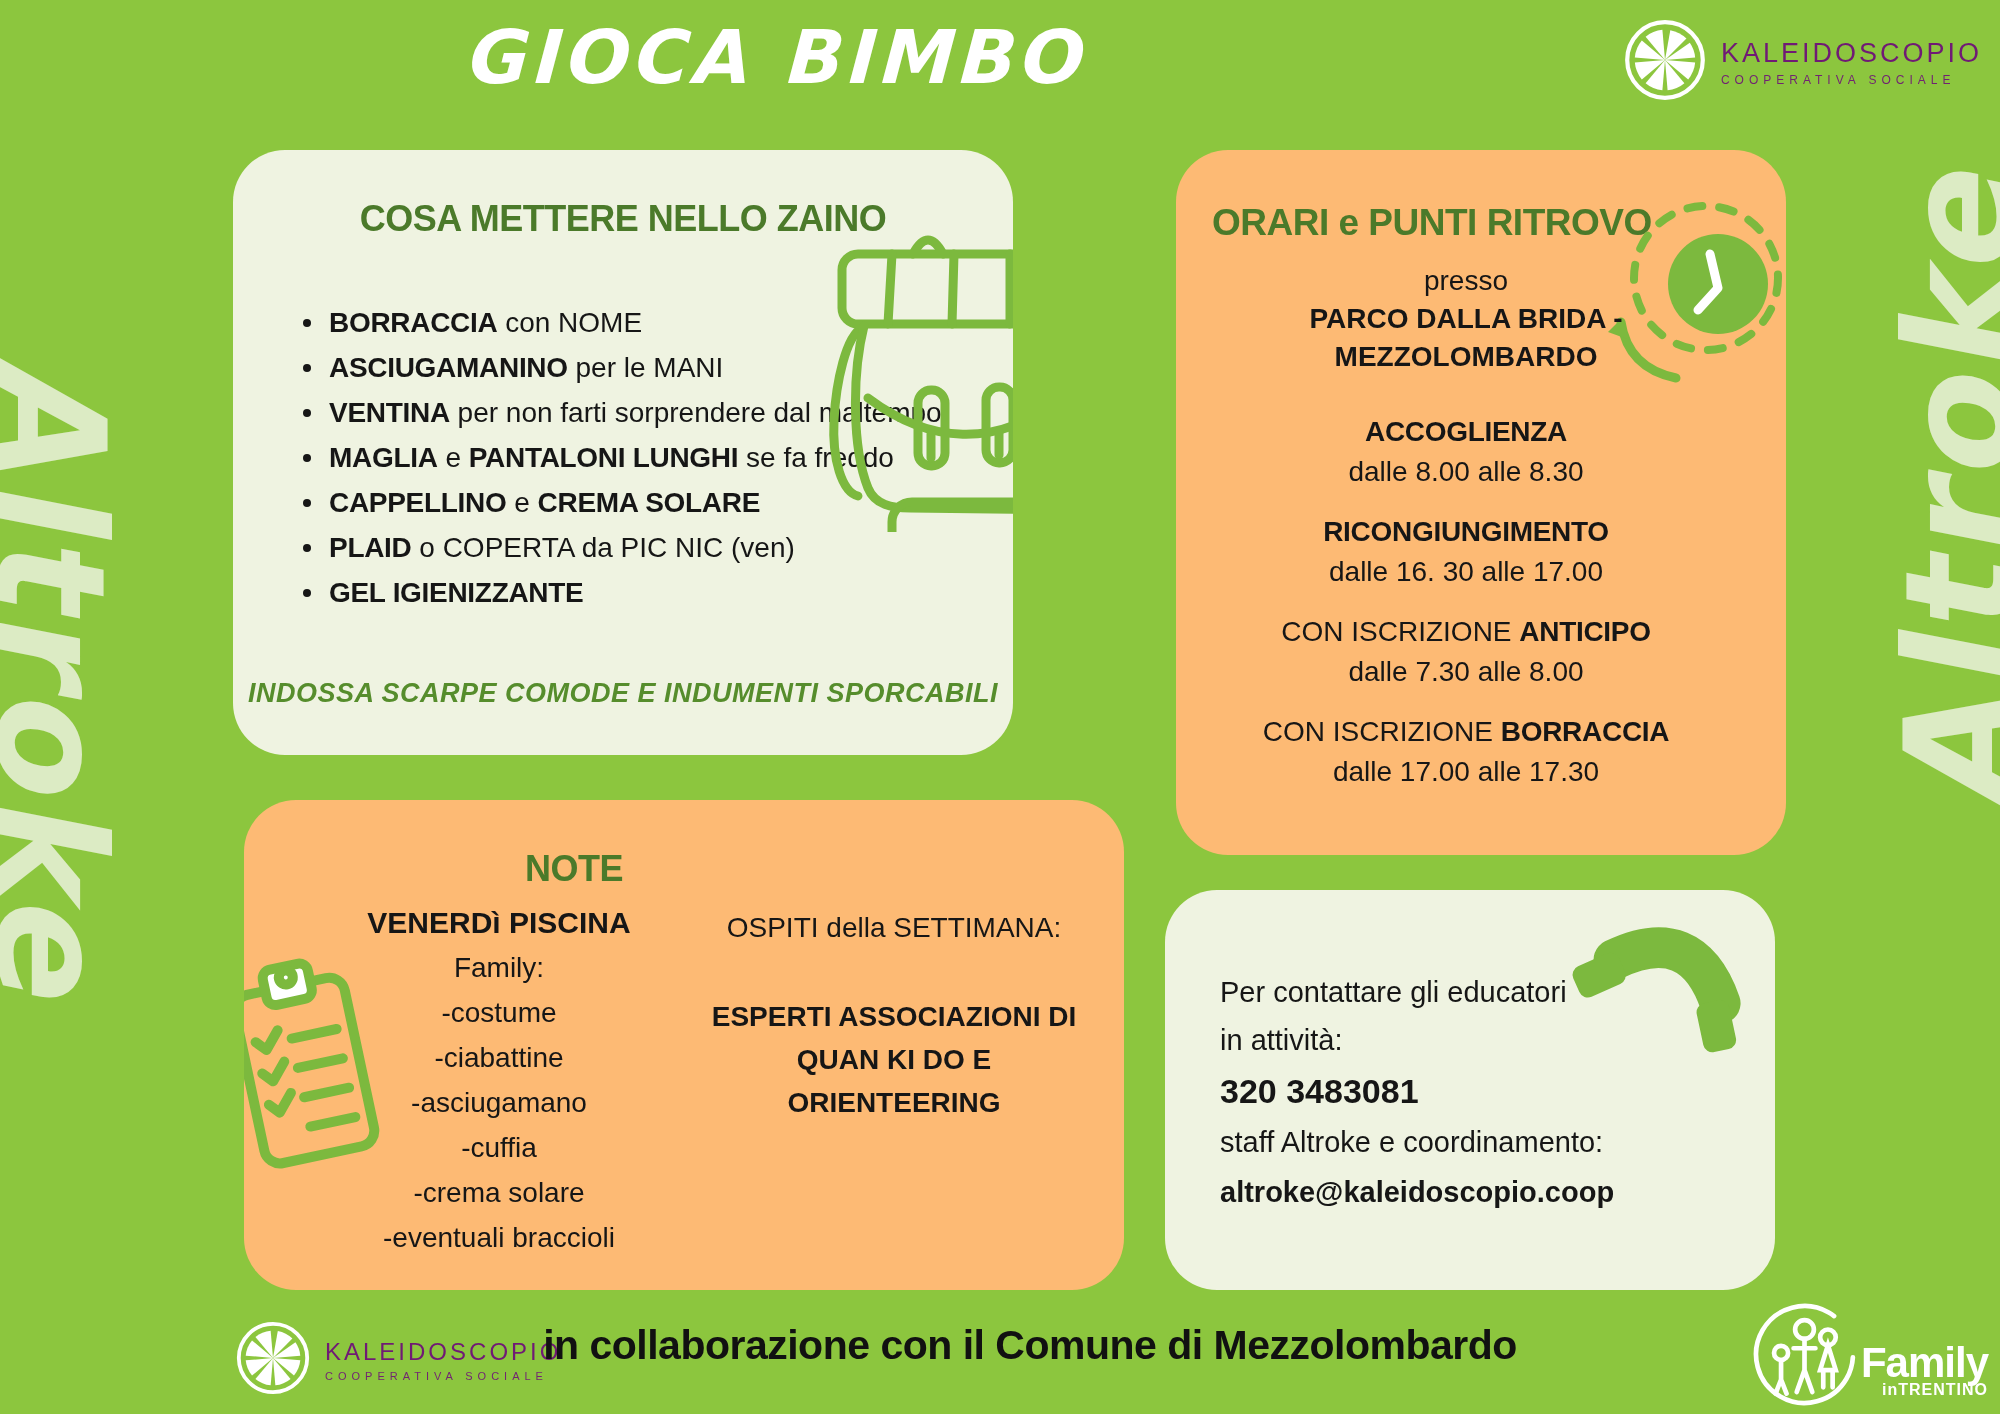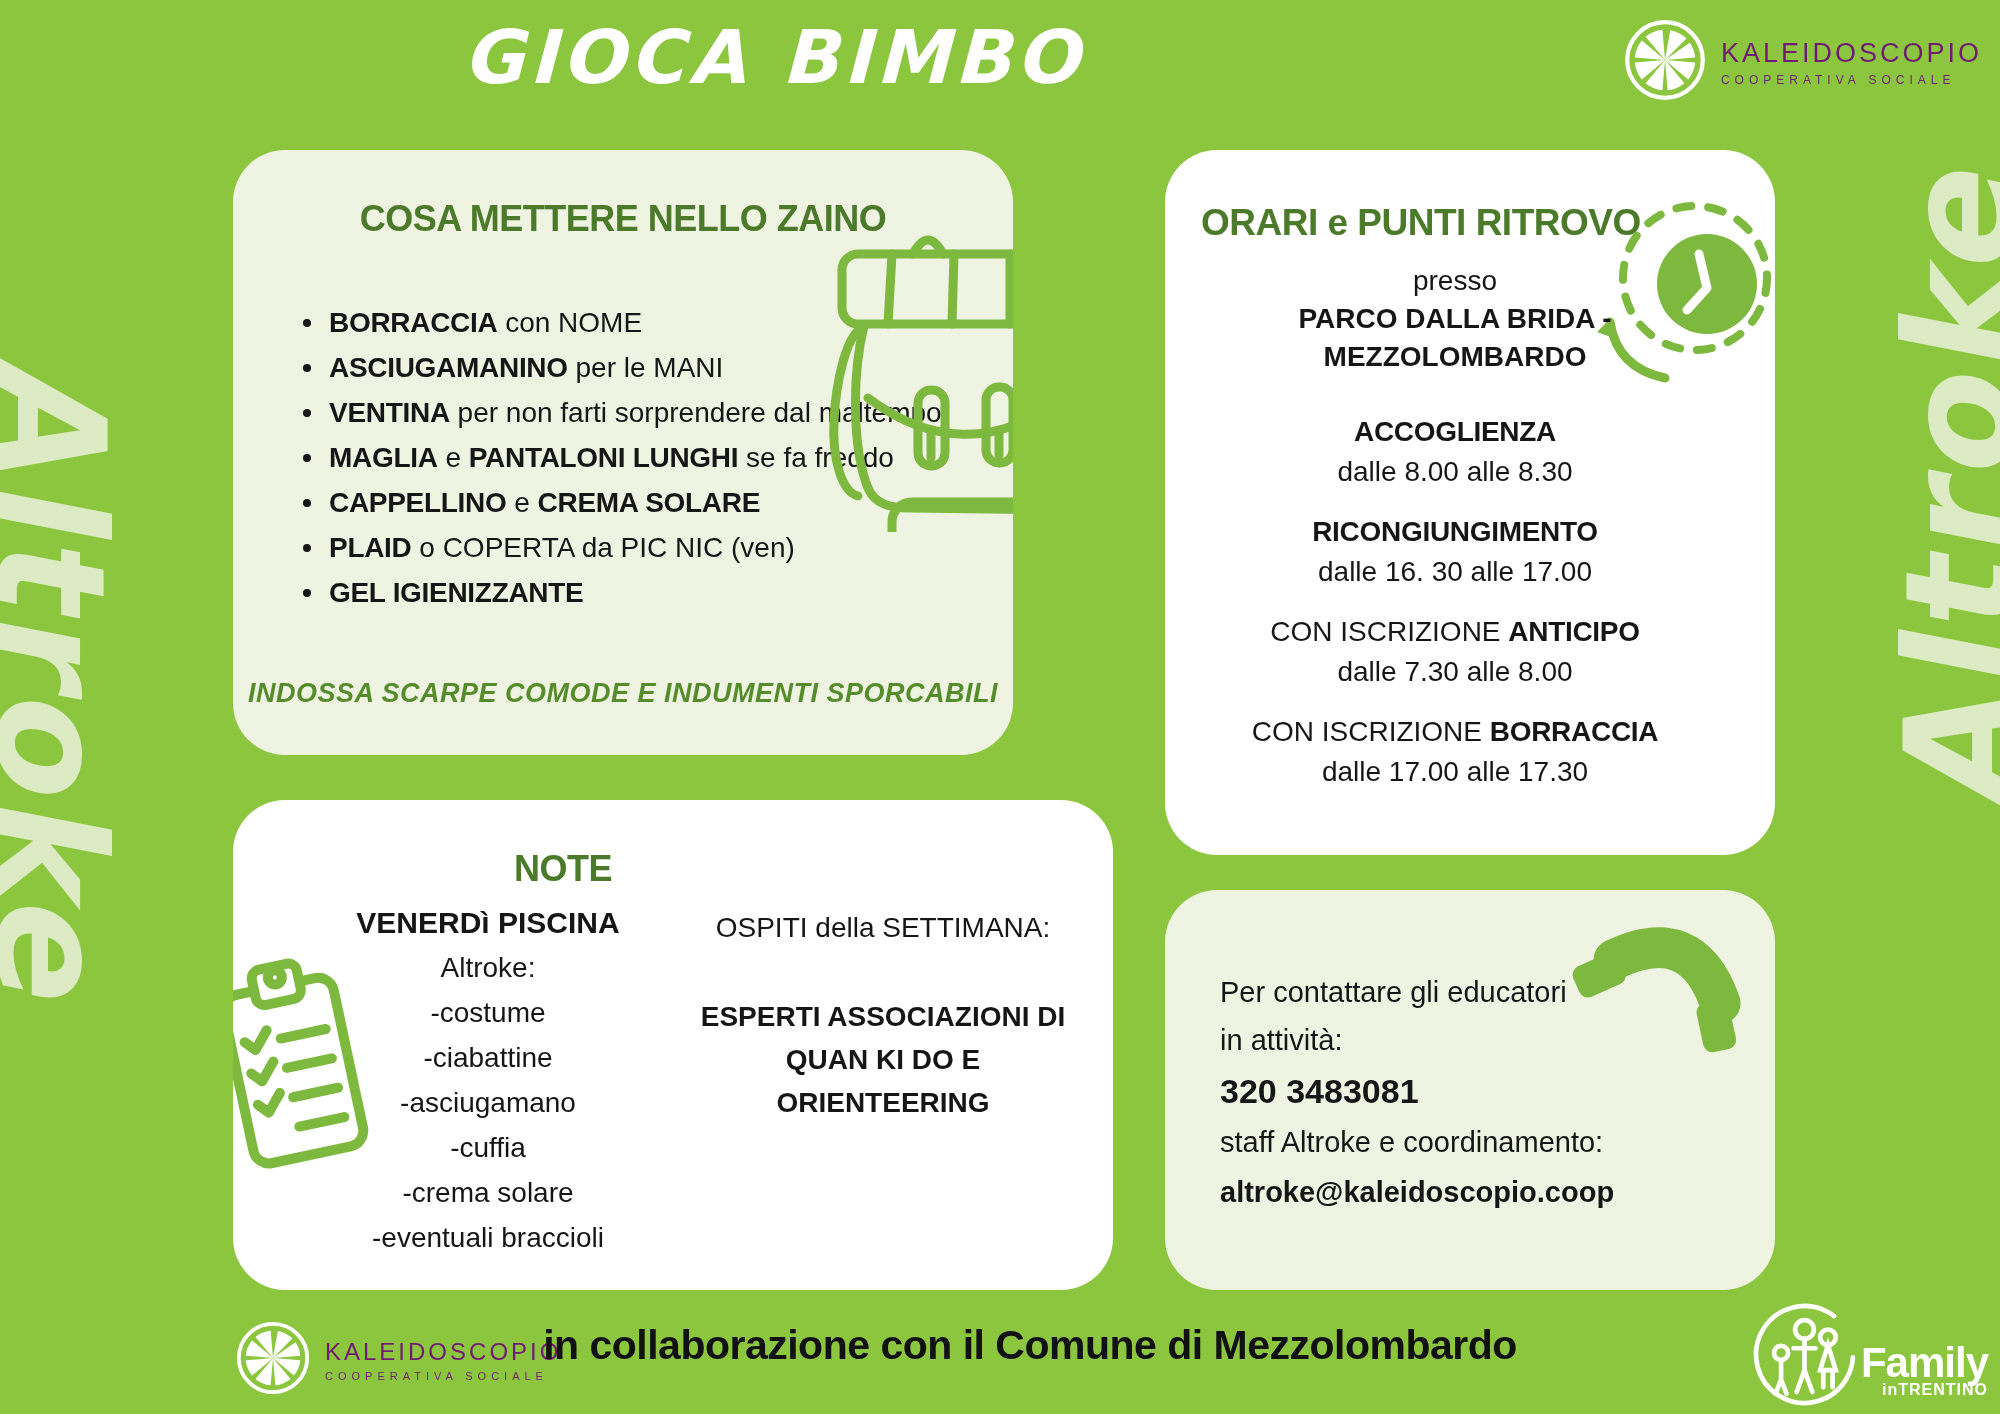--- a/index.html
+++ b/index.html
@@ -4,21 +4,21 @@
 <style>
   html,body{margin:0;padding:0;}
   body{
     width:2000px;height:1414px;position:relative;overflow:hidden;
     background:#8cc63e;
     font-family:"Liberation Sans", sans-serif;
     color:#161616;
   }
   .card{position:absolute;border-radius:52px;overflow:hidden;}
   .cream{background:#eff3e1;}
-  .white{background:#ffffff;}
+  .white{background:#fdba74;margin-left:11px;}
 
   
   .page-title{
     position:absolute;left:420px;top:14px;width:720px;text-align:center;
     font-size:74px;font-weight:bold;font-style:italic;color:#ffffff;
     letter-spacing:5px;transform:skewX(-4deg);
     font-family:"DejaVu Sans", sans-serif;
   }
   .klogo{position:absolute;display:flex;align-items:center;gap:14px;color:#701a75;}
   .klogo-top{right:18px;top:18px;}
@@ -193,21 +193,21 @@
           <div class="bt">dalle 17.00 alle 17.30</div>
         </div>
       </div>
   </div>
 </div>
 
 <div class="card white card-note">
   <div class="card-title note-title">NOTE</div>
   <div class="note-left">
     <div class="nl-head">VENERDì PISCINA</div>
-    <div>Altroke:</div>
+    <div>Family:</div>
     <ul>
         <li>-costume</li>
         <li>-ciabattine</li>
         <li>-asciugamano</li>
         <li>-cuffia</li>
         <li>-crema solare</li>
         <li>-eventuali braccioli</li>
       </ul>
   </div>
   <div class="note-right">

